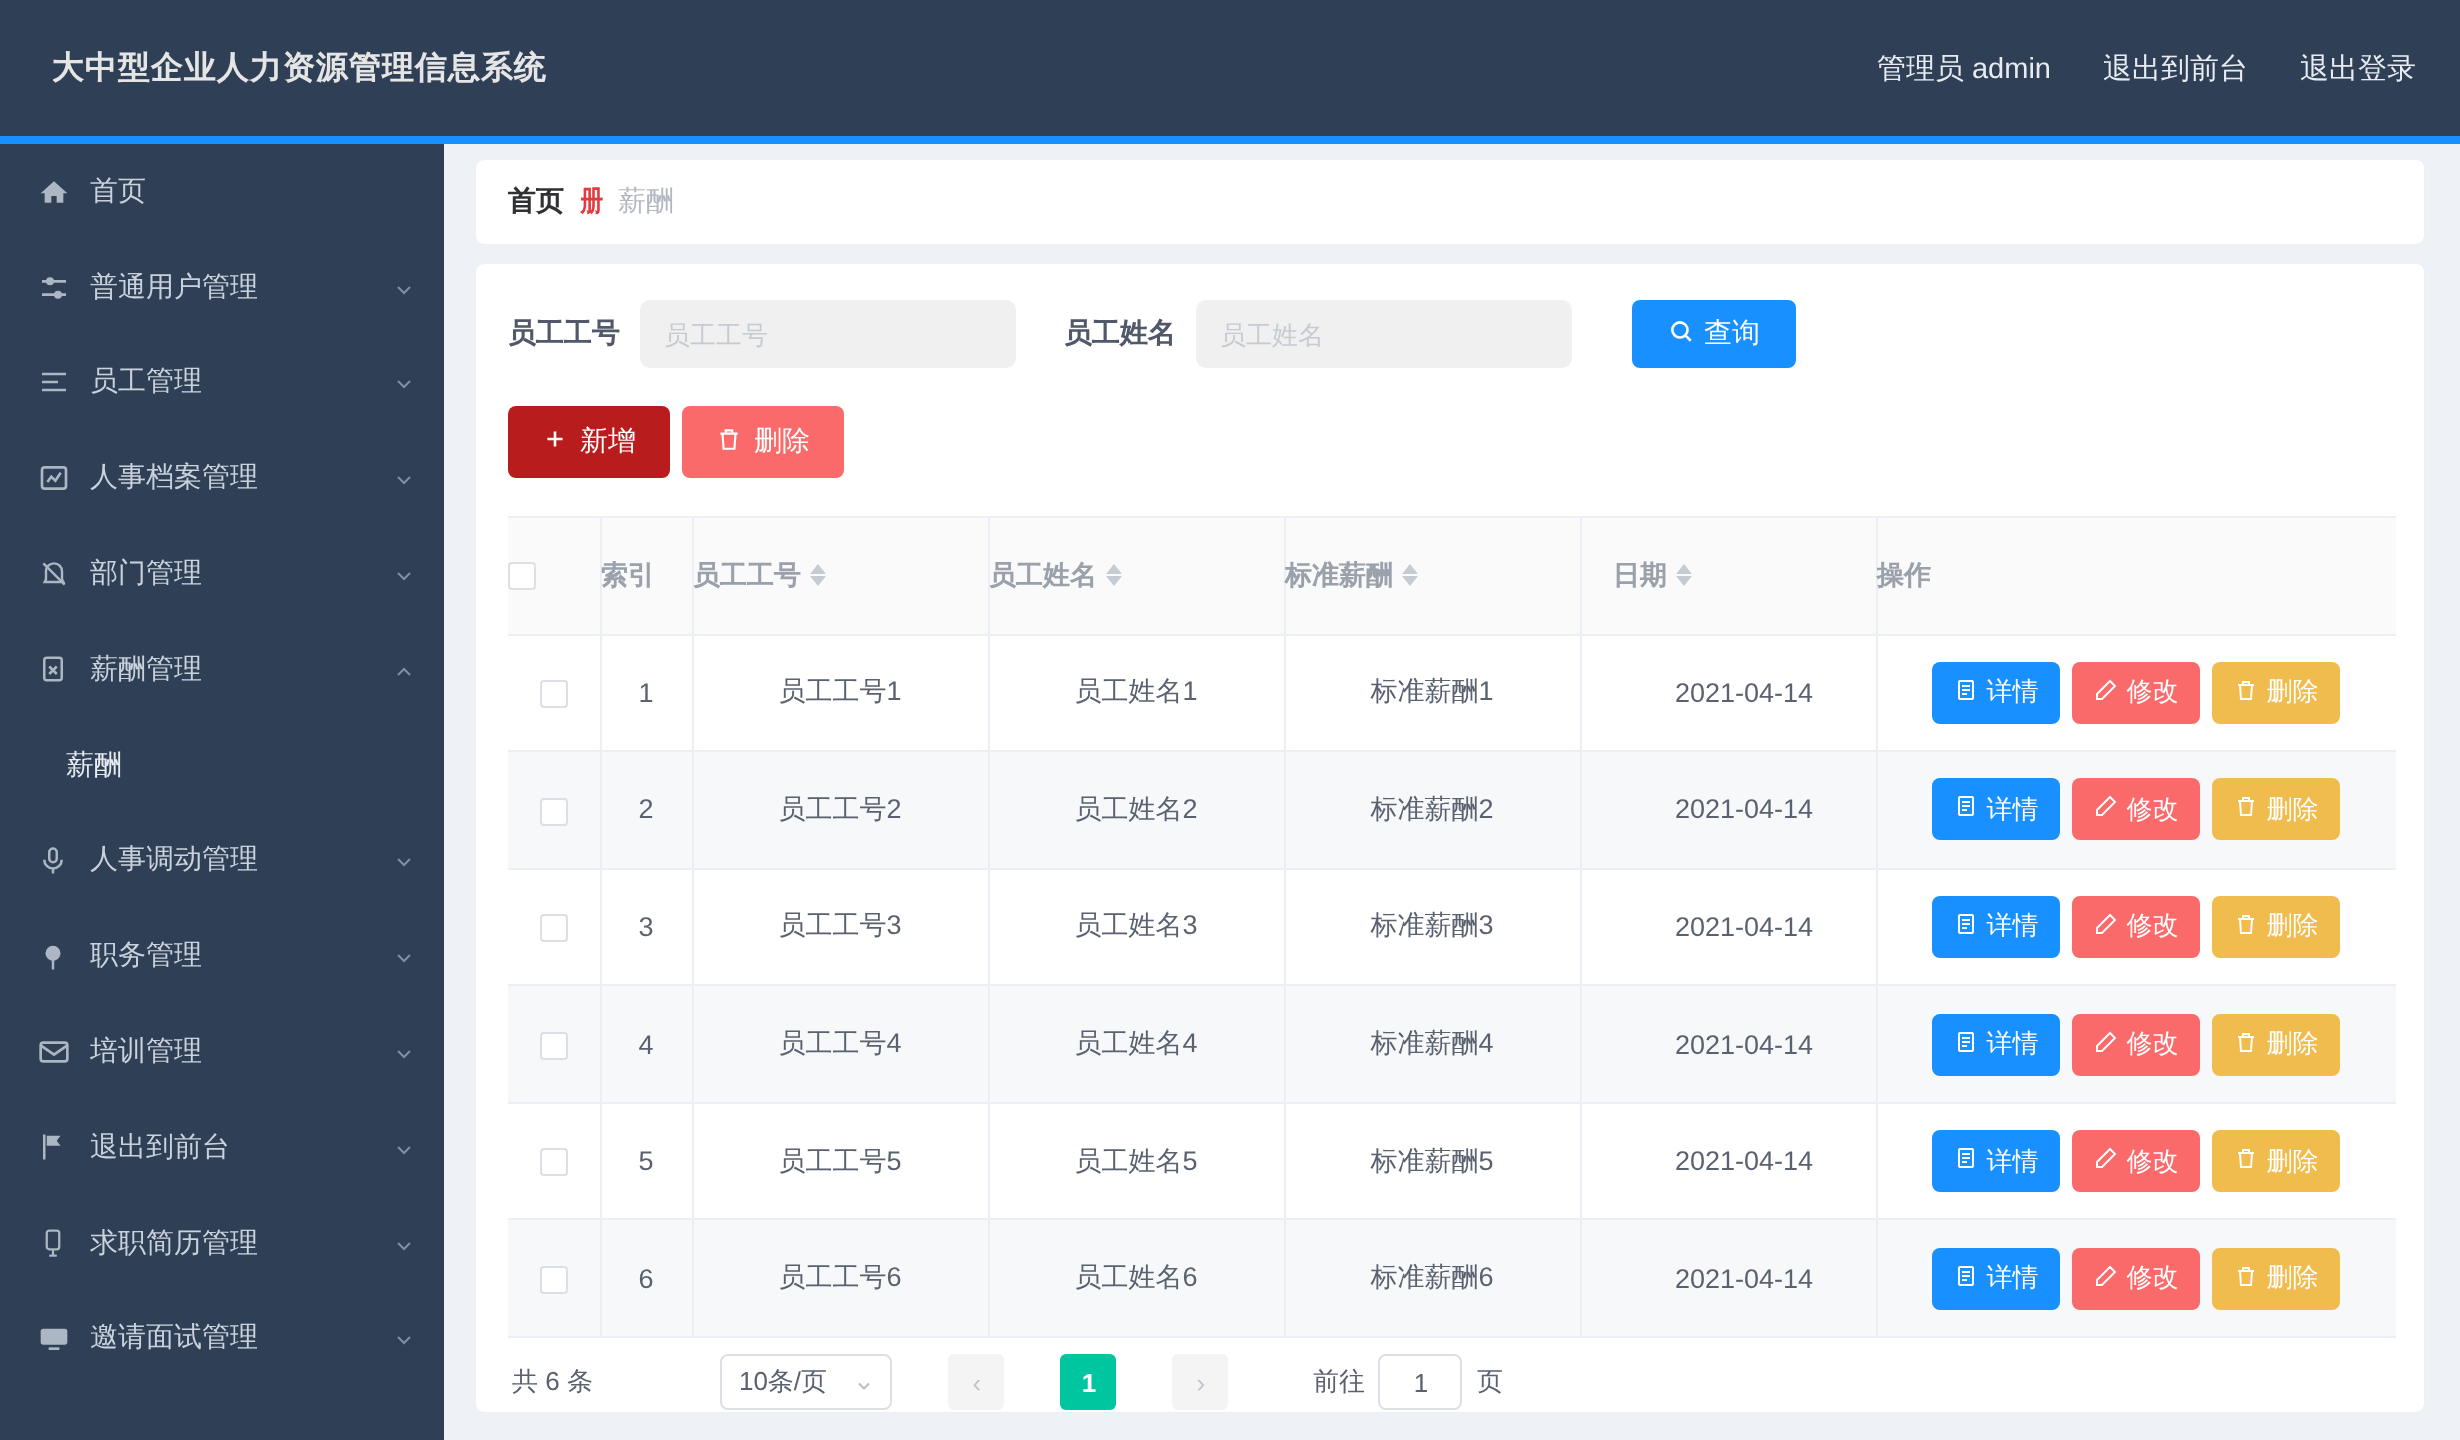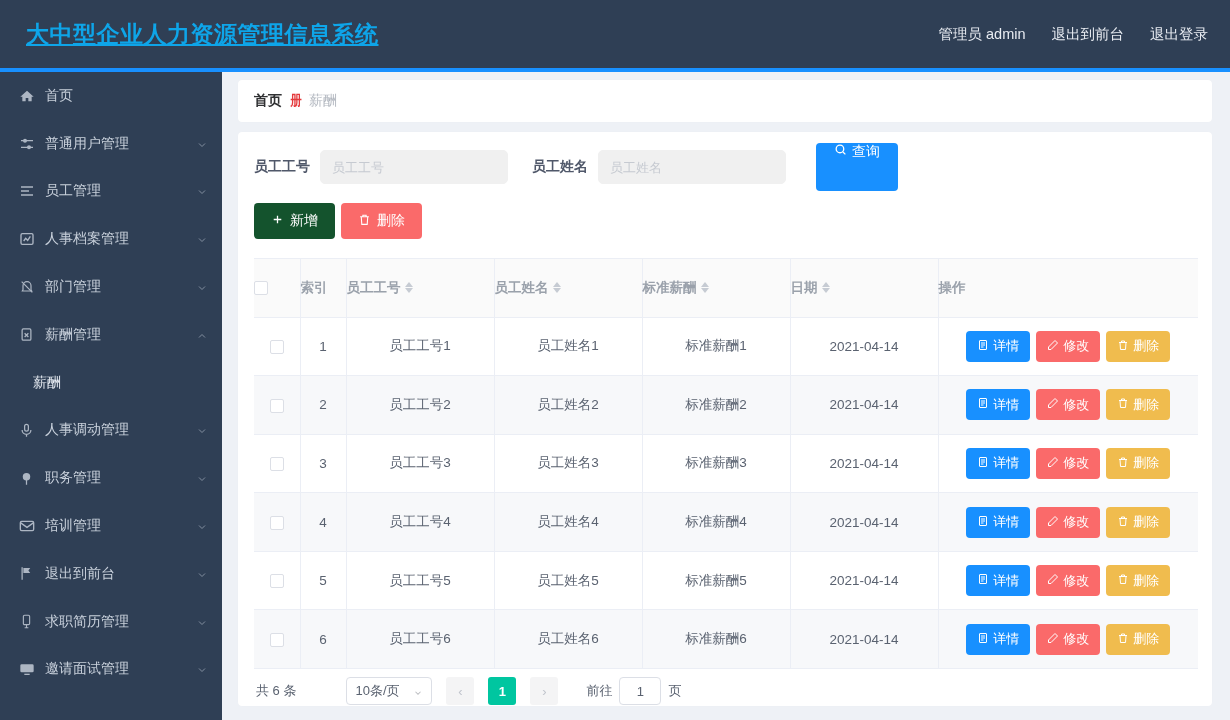--- a/index.html
+++ b/index.html
@@ -13,22 +13,22 @@
   
   .header {
     position: absolute; top: 0; left: 0;
     width: 1230px; height: 68px;
     background: #2f3f55;
     display: flex; align-items: center;
     justify-content: space-between;
     padding: 0 22px 0 26px;
   }
   .header-title {
-    color: #0ea5e9; font-size: 23px; font-weight: bold;
-    letter-spacing: .5px; white-space: nowrap; text-decoration: underline;
+    color: #e5e5e5; font-size: 16px; font-weight: bold;
+    letter-spacing: .5px; white-space: nowrap;
   }
   .header-right { display: flex; align-items: center; gap: 26px; }
   .header-link {
     color: #e8ecf2; font-size: 14.5px; white-space: nowrap; cursor: pointer;
   }
   .header-stripe {
     position: absolute; top: 68px; left: 0;
     width: 1230px; height: 4px; background: #1890ff;
   }
 
@@ -100,35 +100,35 @@
     background: #f0f0f0; border: 1px solid #f0f0f0;
     border-radius: 5px; padding: 0 11px;
     font-size: 13px; color: #444;
     font-family: "Liberation Sans", sans-serif;
     outline: none;
   }
   .form-input::placeholder { color: #c6cad1; }
   .gap-a { width: 24px; }
   .btn-query {
     margin-left: 30px;
-    height: 48px; min-width: 82px; padding: 0 15px;
+    height: 34px; min-width: 82px; padding: 0 15px;
     background: #1890ff; border: none; border-radius: 4px;
     color: #fff; font-size: 14px; cursor: pointer;
-    display: inline-flex; align-items: flex-start; justify-content: center; gap: 5px;
+    display: inline-flex; align-items: center; justify-content: center; gap: 5px;
     font-family: "Liberation Sans", sans-serif;
   }
 
   .btn-row { display: flex; margin-top: 19px; }
   .btn-add, .btn-del {
     height: 36px; padding: 0 17px; border: none; border-radius: 4px;
     color: #fff; font-size: 14px; cursor: pointer;
     display: inline-flex; align-items: center; gap: 6px;
     font-family: "Liberation Sans", sans-serif;
   }
-  .btn-add { background: #14532d; }
+  .btn-add { background: #b91c1c; }
   .btn-del { background: #fa6a6a; margin-left: 6px; }
 
   
   .table-wrap { margin-top: 19px; border-top: 1px solid #ebeef5; }
   table { width: 100%; border-collapse: collapse; table-layout: fixed; }
   thead th {
     height: 58px; background: #fafafa;
     font-size: 13.5px; color: #9aa1ab; font-weight: bold;
     border-bottom: 1px solid #ebeef5;
     border-right: 1px solid #ebeef5;
@@ -154,21 +154,21 @@
     text-align: center; vertical-align: middle;
   }
   tbody td:last-child { border-right: none; }
   tbody tr:nth-child(even) td { background: #f7f8fa; }
 
   .col-check { width: 46px; }
   .col-idx   { width: 46px; }
   .col-no    { width: 148px; }
   .col-name  { width: 148px; }
   .col-sal   { width: 148px; }
-  .col-date  { width: 148px; }
+  .col-date  { width: 148px; padding-left: 16px; }
 
   .idx-head { line-height: 1.05; }
 
   .cbx {
     width: 14px; height: 14px; border: 1px solid #dcdfe6;
     border-radius: 2px; background: #fff; display: inline-block;
     vertical-align: middle; cursor: pointer;
   }
 
   .act-cell { display: flex; gap: 6px; justify-content: center; align-items: center; }
@@ -177,21 +177,21 @@
     color: #fff; font-size: 13px; cursor: pointer;
     display: inline-flex; align-items: center; gap: 4px;
     font-family: "Liberation Sans", sans-serif; white-space: nowrap;
   }
   .act-detail { background: #1890ff; }
   .act-edit   { background: #fa6a6a; justify-content: flex-end; }
   .act-del    { background: #f0bc4e; }
 
   
   .pager {
-    display: flex; align-items: center; gap: 14px;
+    display: flex; align-items: center; gap: 28px;
     height: 44px; padding-left: 2px; font-size: 13px; color: #5a6270;
   }
   .pg-total { white-space: nowrap; }
   .pg-size {
     width: 86px; height: 28px; border: 1px solid #dcdfe6; border-radius: 4px;
     background: #fff; display: flex; align-items: center; justify-content: space-between;
     padding: 0 8px; font-size: 13px; color: #5a6270; cursor: pointer; margin-left: 36px;
   }
   .pg-arrow {
     width: 28px; height: 28px; background: #f4f4f5; border-radius: 3px;

